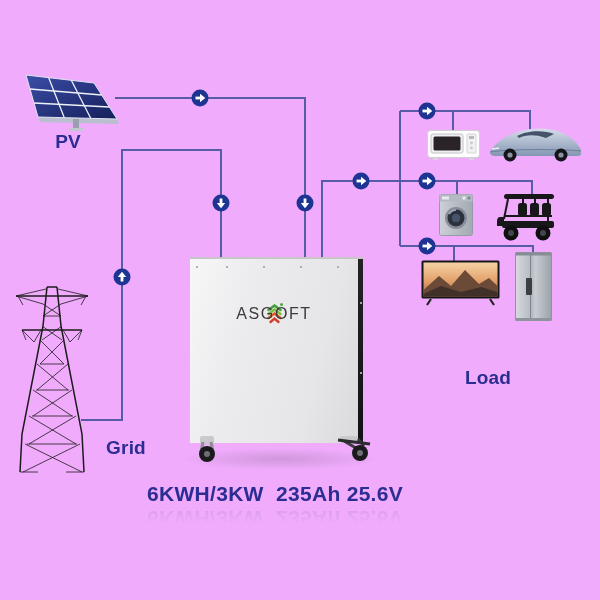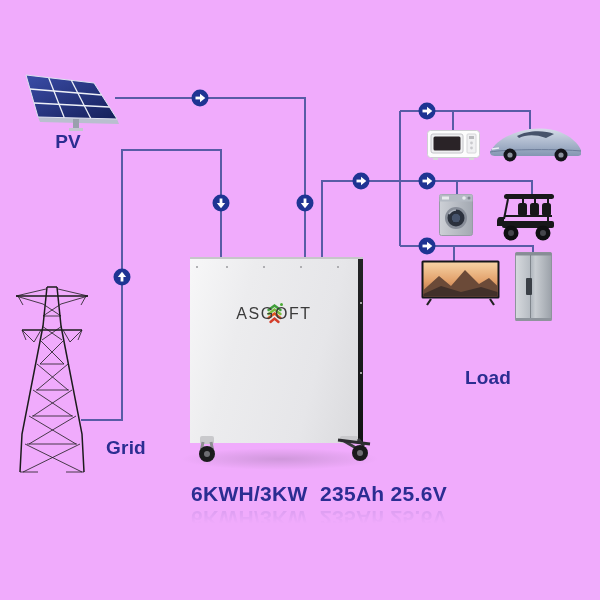--- a/index.html
+++ b/index.html
@@ -44,21 +44,21 @@
     background:radial-gradient(ellipse at center, rgba(60,60,70,.18) 0%, rgba(60,60,70,0) 70%);
   }
   .appliance{position:absolute;}
   .microwave{left:427px;top:130px;}
   .car{left:487px;top:123px;}
   .washer{left:439px;top:194px;}
   .cart{left:496px;top:193px;}
   .tv{left:421px;top:260px;}
   .fridge{left:515px;top:252px;}
   .spec{
-    position:absolute;left:147px;top:482px;width:300px;text-align:right;
+    position:absolute;left:147px;top:482px;width:300px;text-align:left;
     color:#2b2d92;font-weight:bold;font-size:21px;white-space:pre;letter-spacing:.3px;
   }
   .spec.reflection{
     top:506px;transform:scaleY(-1);opacity:.13;
     -webkit-mask-image:linear-gradient(0deg,#000 0%,transparent 75%);
     mask-image:linear-gradient(0deg,#000 0%,transparent 75%);
   }
 </style>
 </head>
 <body>

